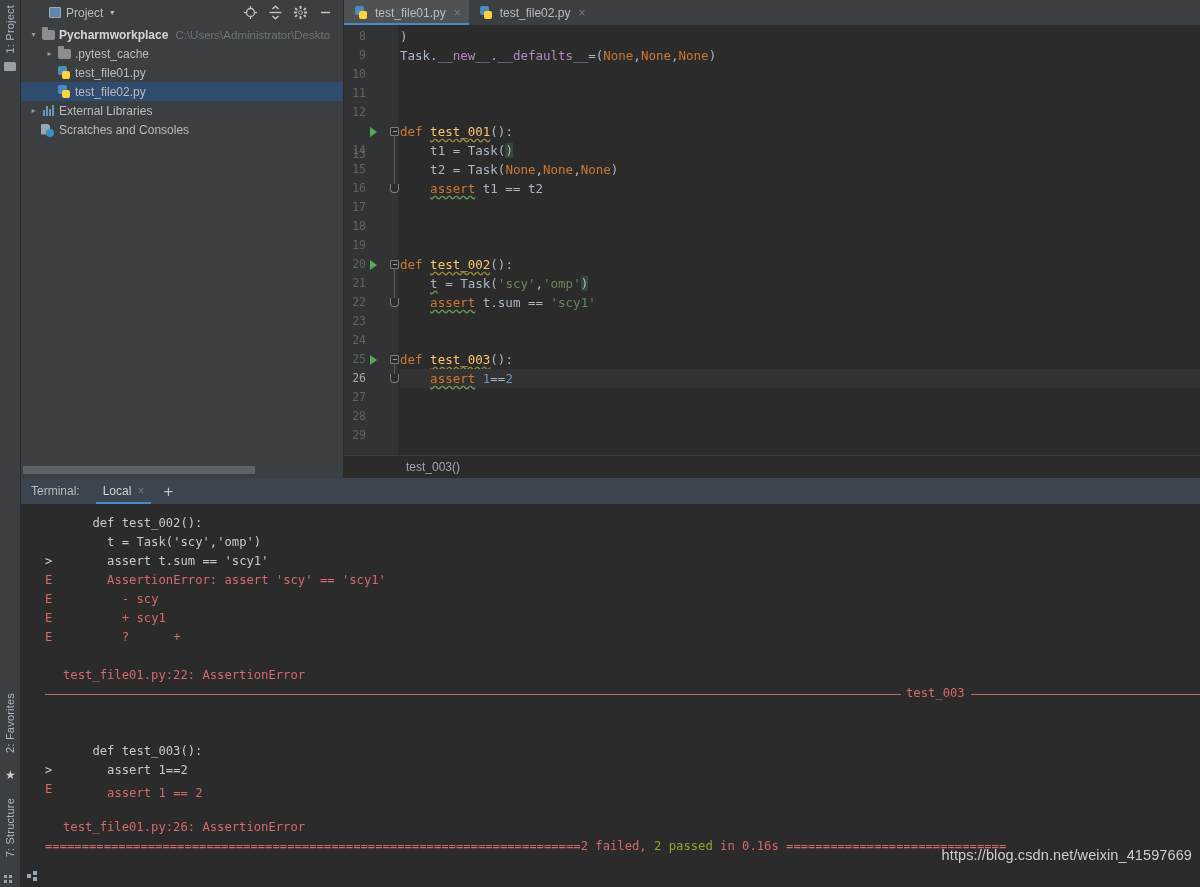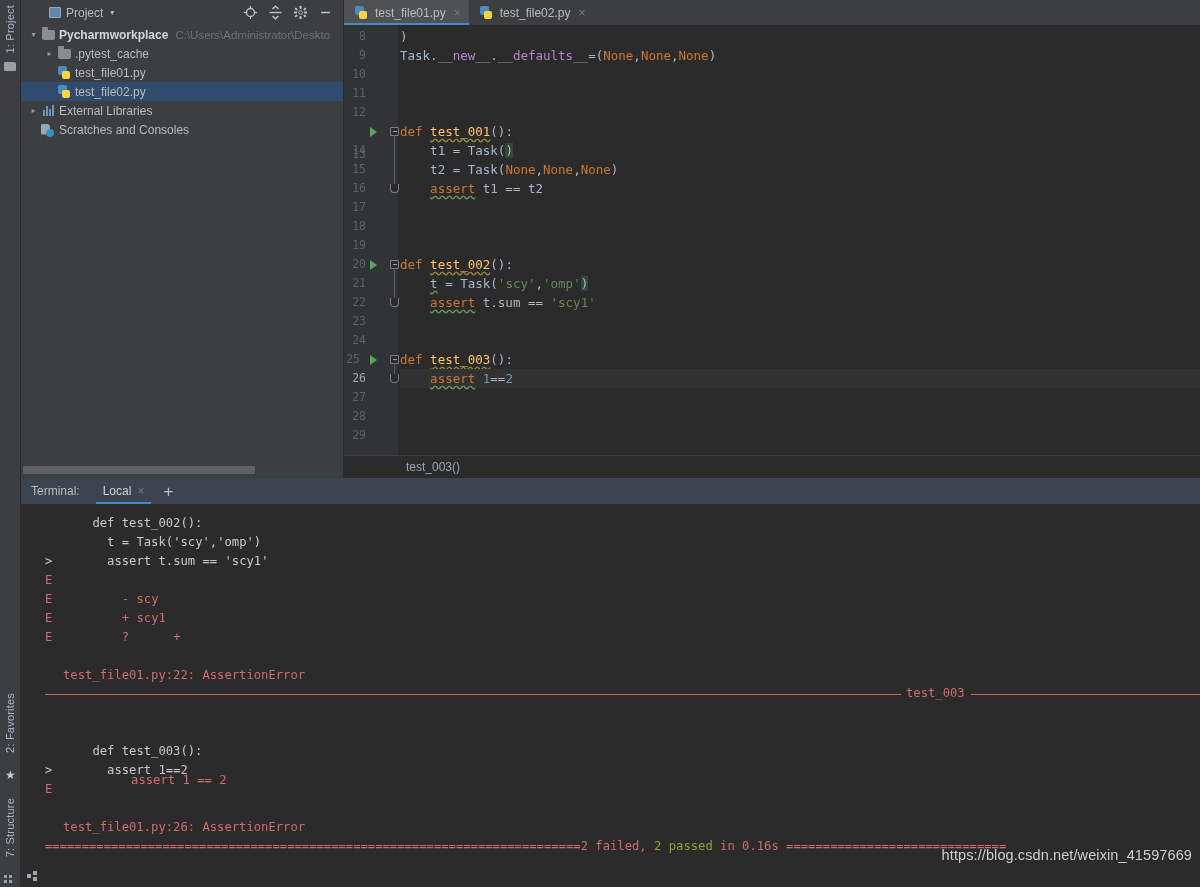--- a/index.html
+++ b/index.html
@@ -403,21 +403,21 @@
           <div class="ln" style="top: 192px;">18</div>
           <div class="ln" style="top: 211px;">19</div>
           <div class="ln" style="top: 230px;">20</div>
           <div class="runarrow" style="top: 235px;"></div>
           <div class="foldbox" style="top: 235px;"></div>
           <div class="ln" style="top: 249px;">21</div>
           <div class="ln" style="top: 268px;">22</div>
           <div class="foldend" style="top: 273px;"></div>
           <div class="ln" style="top: 287px;">23</div>
           <div class="ln" style="top: 306px;">24</div>
-          <div class="ln" style="top: 325px; text-align: center;">25</div>
+          <div class="ln" style="top: 325px;">25</div>
           <div class="runarrow" style="top: 330px;"></div>
           <div class="foldbox" style="top: 330px;"></div>
           <div class="ln" style="top: 344px; color: rgb(164, 168, 171);">26</div>
           <div class="foldend" style="top: 349px;"></div>
           <div class="ln" style="top: 363px;">27</div>
           <div class="ln" style="top: 382px;">28</div>
           <div class="ln" style="top: 401px;">29</div>
           <div class="foldline" style="top: 110px; height: 49px;"></div>
           <div class="foldline" style="top: 243px; height: 30px;"></div>
           <div class="foldline" style="top: 338px; height: 11px;"></div>
@@ -462,35 +462,36 @@
       </div>
       <span class="term-plus">+</span>
     </div>
 
     <div id="term-body">
         <div class="tline t-grey" style="top: 10px; left: 71.4px;">def test_002():</div>
         <div class="tline t-grey" style="top: 29px; left: 86.1px;">t = Task('scy','omp')</div>
         <div class="tline t-grey" style="top: 48px; left: 24px;">&gt;</div>
         <div class="tline t-grey" style="top: 48px; left: 86.1px;">assert t.sum == 'scy1'</div>
         <div class="tline t-red" style="top: 67px; left: 24px;">E</div>
+        <div class="tline t-red" style="top: 67px; left: 86.1px;">AssertionError: assert 'scy' == 'scy1'</div>
         <div class="tline t-red" style="top: 86px; left: 24px;">E</div>
         <div class="tline t-red" style="top: 86px; left: 100.8px;">- scy</div>
         <div class="tline t-red" style="top: 105px; left: 24px;">E</div>
         <div class="tline t-red" style="top: 105px; left: 100.8px; text-align: center;">+ scy1</div>
         <div class="tline t-red" style="top: 124px; left: 24px;">E</div>
         <div class="tline t-red" style="top: 124px; left: 100.8px;">?      +</div>
         <div class="tline t-red" style="top: 162px; left: 42px;">test_file01.py:22: AssertionError</div>
         <div class="rule" style="top: 190px; left: 24px; width: 856px;"></div>
         <div class="tline t-red" style="top: 180px; left: 885px; text-decoration: none;">test_003</div>
         <div class="rule" style="top: 190px; left: 950px; width: 229px;"></div>
         <div class="tline t-grey" style="top: 238px; left: 71.4px;">def test_003():</div>
         <div class="tline t-grey" style="top: 257px; left: 24px;">&gt;</div>
         <div class="tline t-grey" style="top: 257px; left: 86.1px;">assert 1==2</div>
         <div class="tline t-red" style="top: 276px; left: 24px;">E</div>
-        <div class="tline t-red" style="top: 267px; left: 86.1px; margin-left: 24px;">assert 1 == 2</div>
+        <div class="tline t-red" style="top: 280px; left: 86.1px;">assert 1 == 2</div>
         <div class="tline t-red" style="top: 314px; left: 42px;">test_file01.py:26: AssertionError</div>
         <div class="tline " style="top: 333px; left: 24px;"><span class="t-sep">=========================================================================</span><span class="t-red">2 failed</span><span class="t-red">, </span><span class="t-green">2 passed</span><span class="t-red"> in 0.16s </span><span class="t-sep">==============================</span></div>
       </div>
 
     <div id="term-prompt">
       <span class="prompt-ico"></span>
     </div>
   </div>
 
   <div id="watermark">https://blog.csdn.net/weixin_41597669</div>

